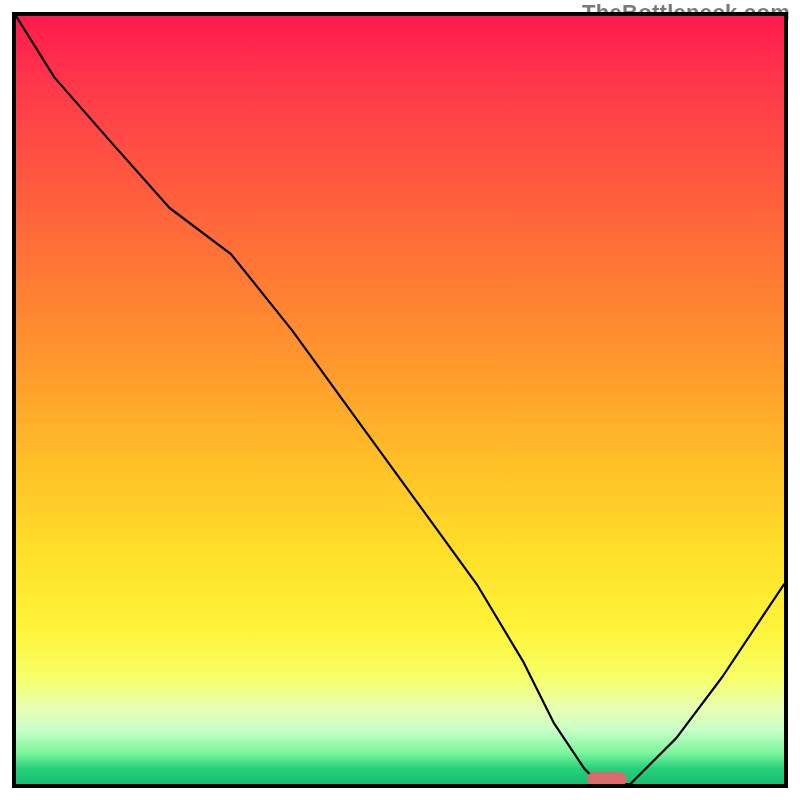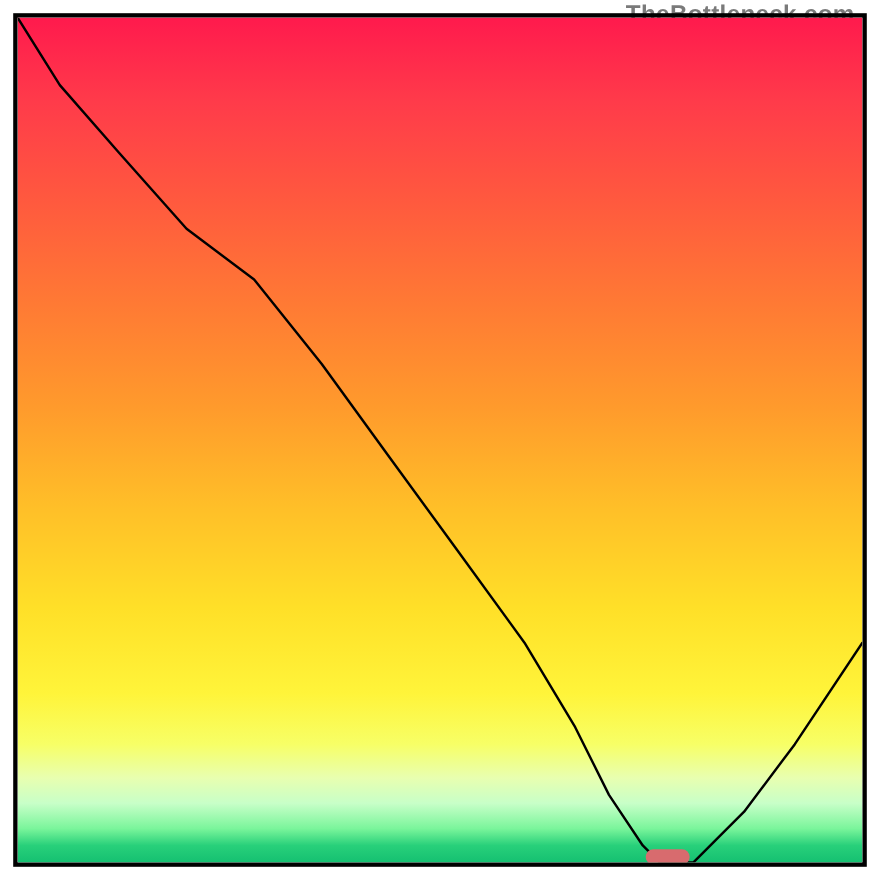--- a/index.html
+++ b/index.html
@@ -65,21 +65,21 @@
     height: 14px;
     border-radius: 7px;
     background: #d86b6e;
   }
   .watermark {
     position: absolute;
     top: 0;
     left: 0;
     width: 800px;
     text-align: right;
-    padding-right: 23px;
+    padding-right: 10px;
     box-sizing: border-box;
     font-family: Arial, Helvetica, sans-serif;
     font-size: 22px;
     font-weight: 600;
     letter-spacing: 0.3px;
     color: #7a7a7a;
     user-select: none;
   }
 </style>
 </head>

